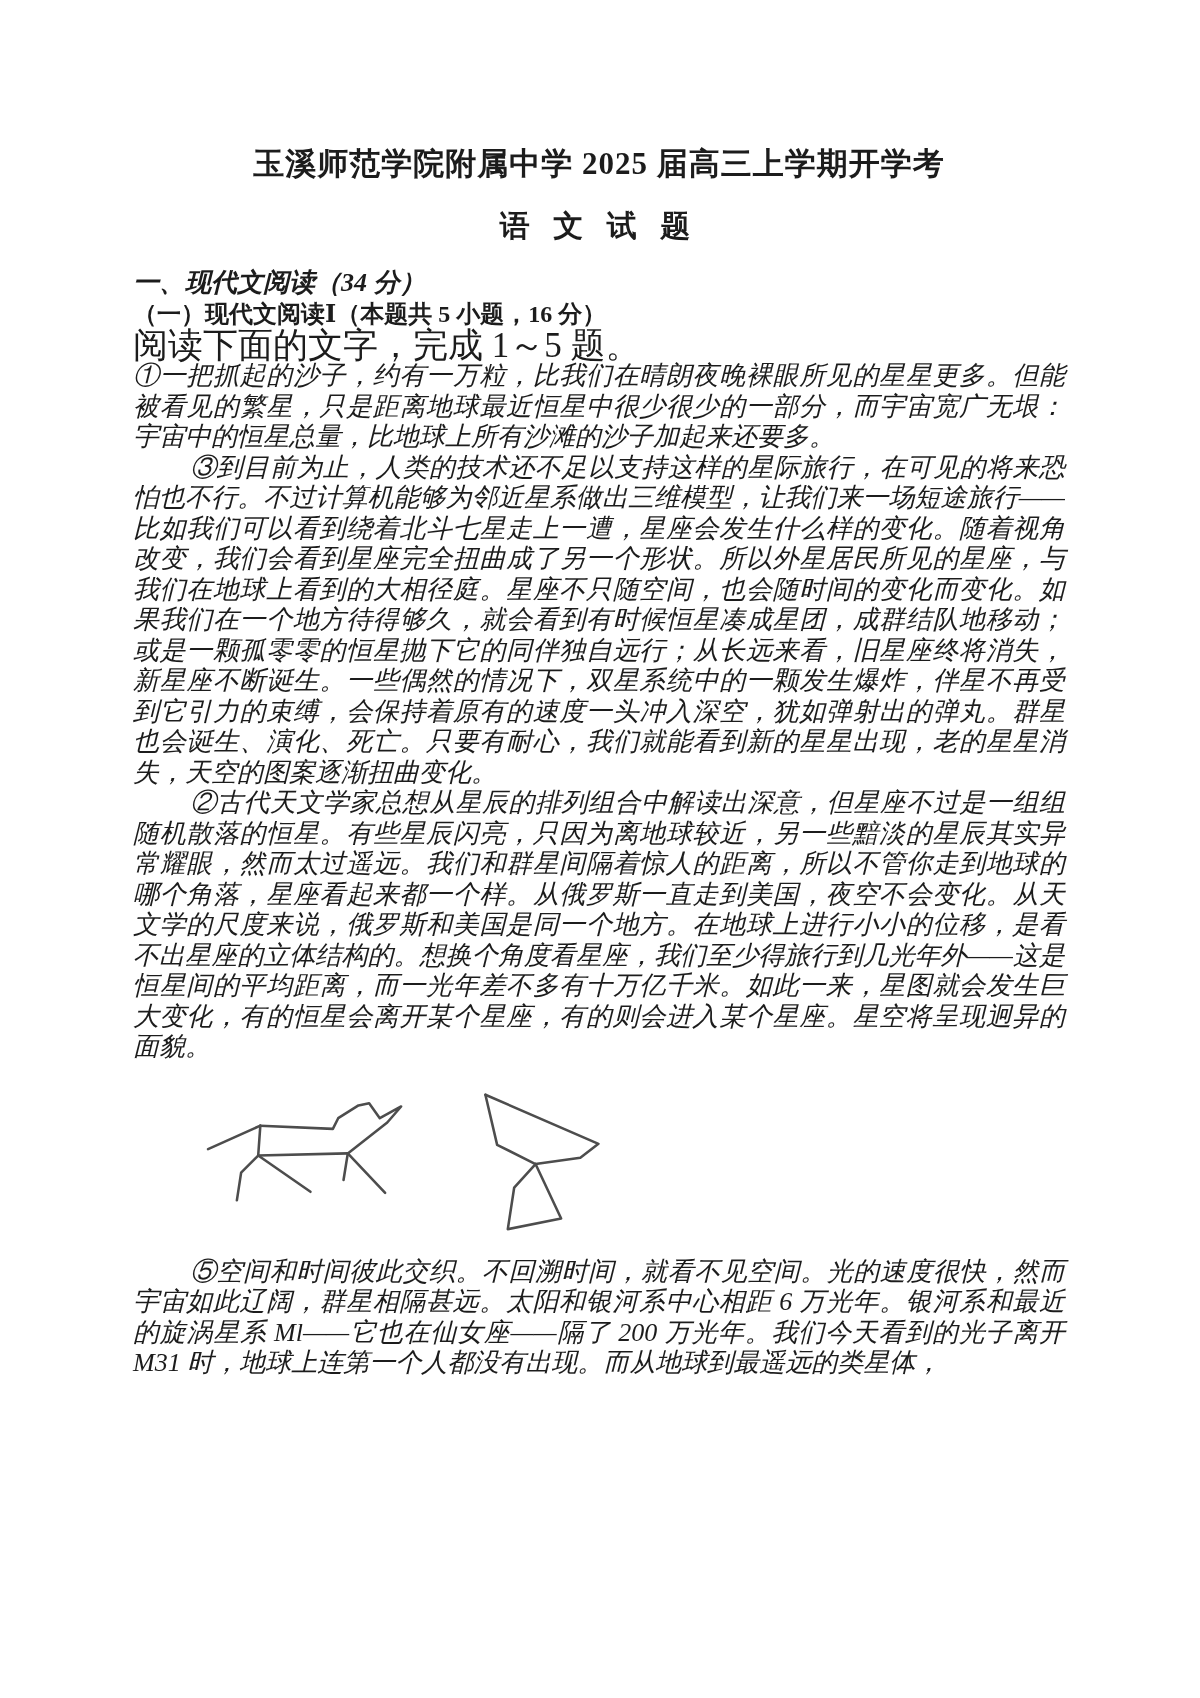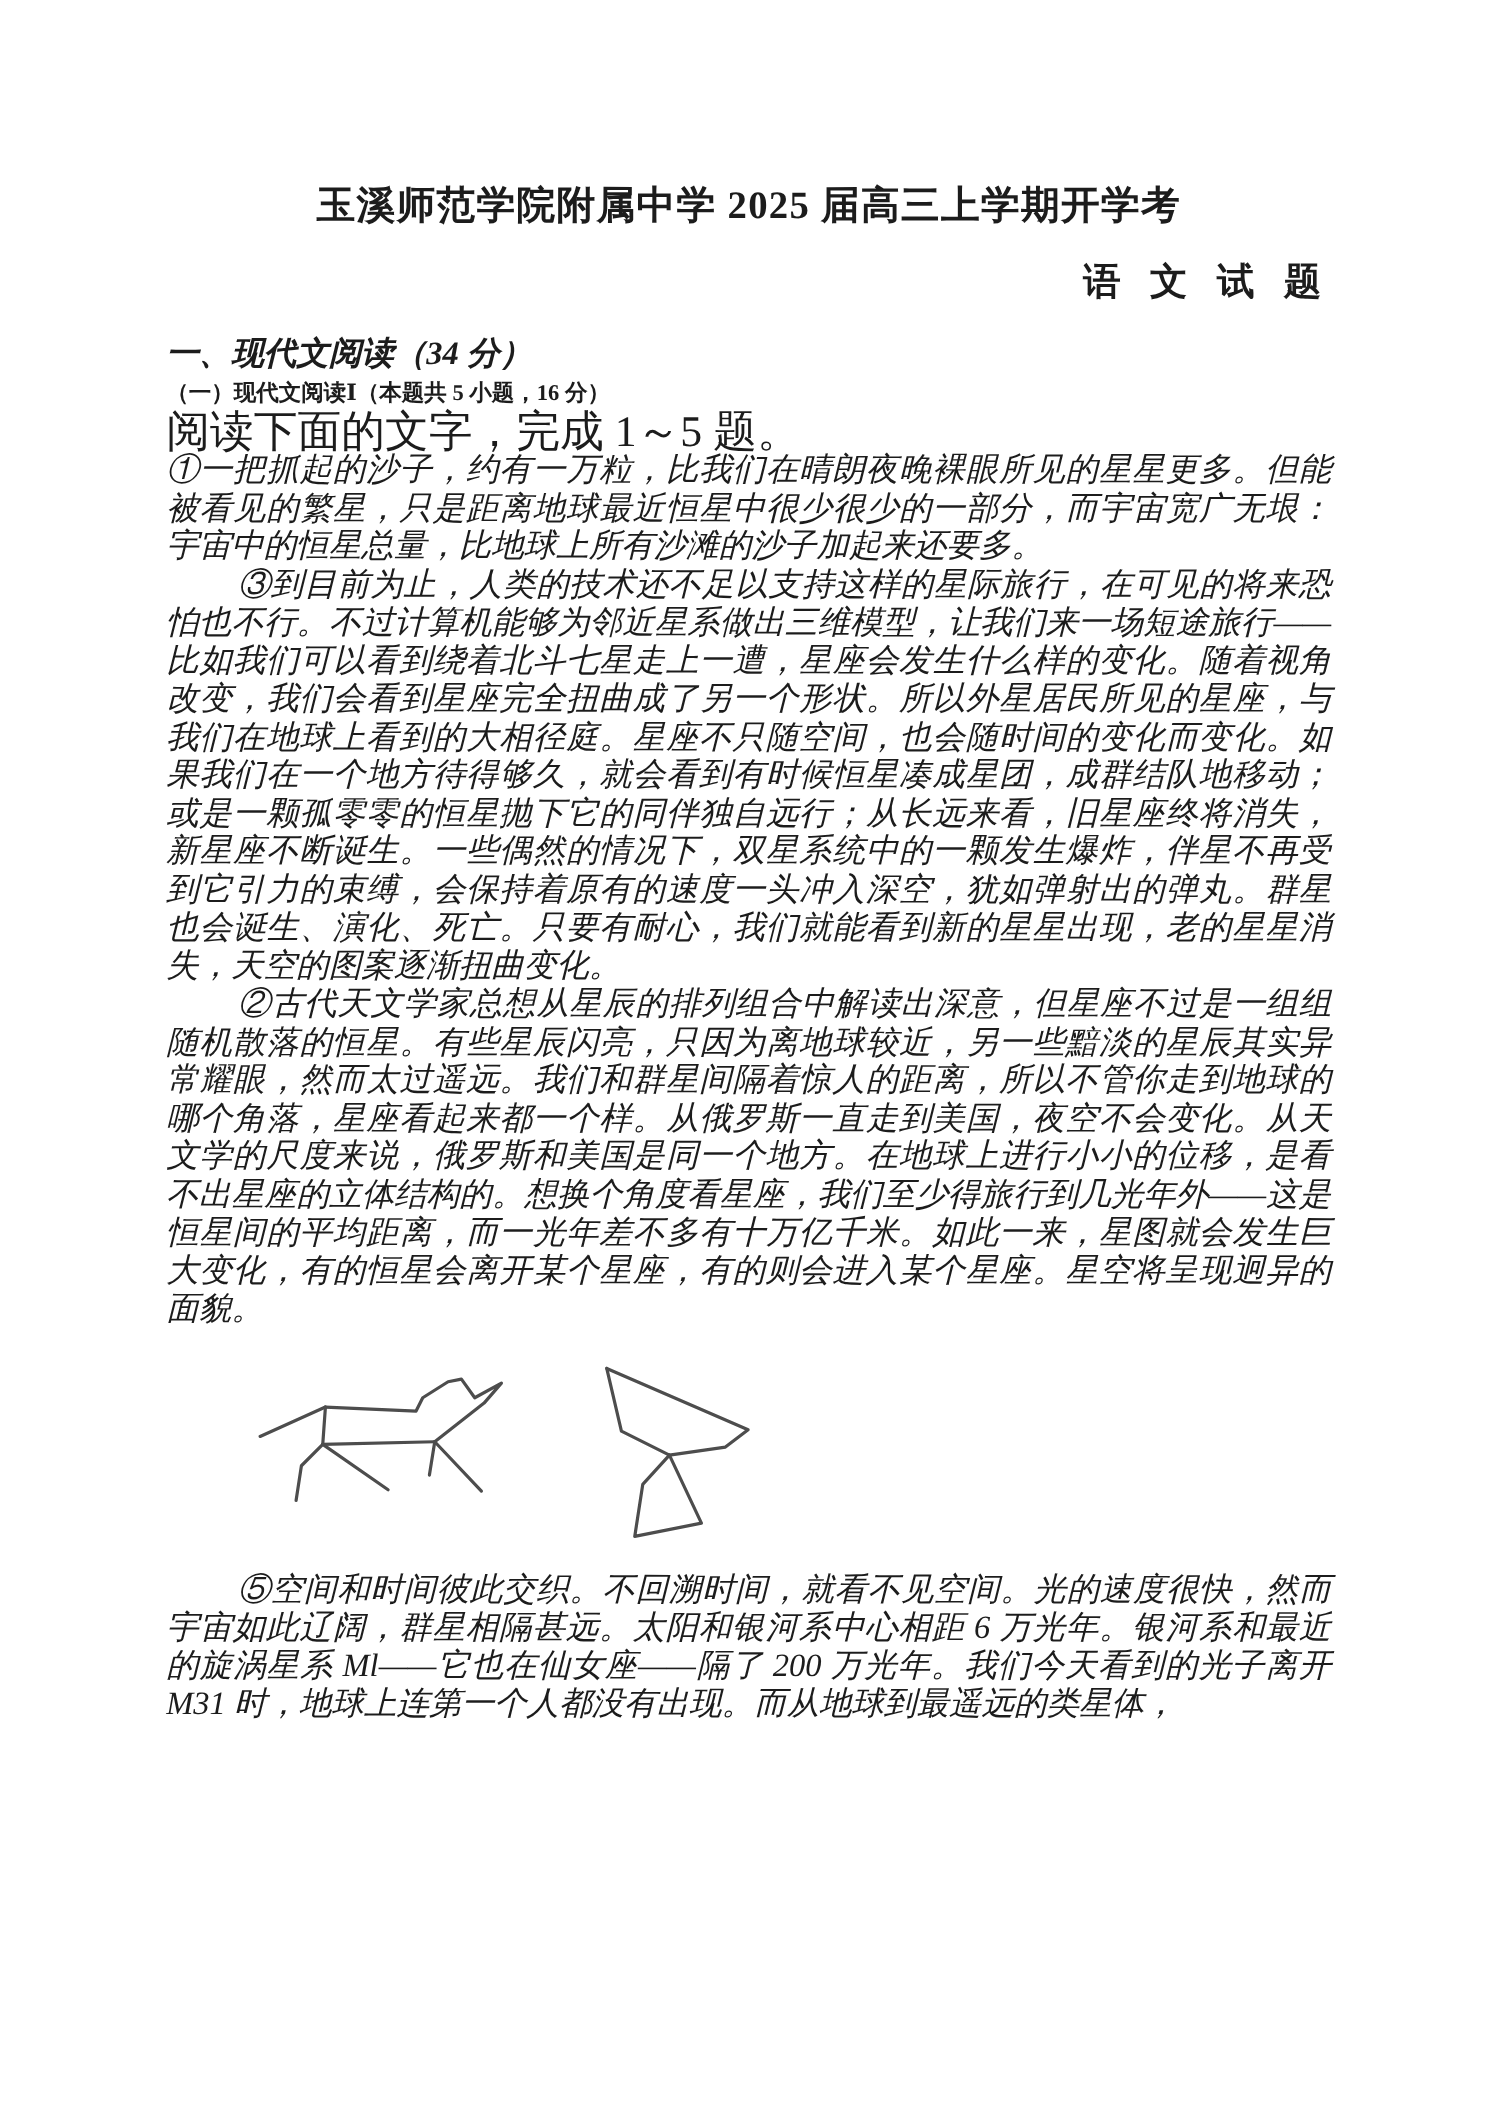--- a/index.html
+++ b/index.html
@@ -27,36 +27,36 @@
     font-weight: bold;
     text-align: center;
     letter-spacing: 1px;
     line-height: 36px;
   }
   .paper-subtitle {
     margin: 0;
     padding-top: 27px;
     font-size: 30px;
     font-weight: bold;
-    text-align: right;
+    text-align: center;
     letter-spacing: 8px;
     line-height: 34px;
   }
   .section-heading {
     margin: 0;
     padding-top: 24px;
     font-size: 26px;
     font-weight: bold;
     line-height: 31px;
     font-style: italic;
   }
   .subsection-heading {
     margin: 0;
     padding-top: 1px;
-    font-size: 18px;
+    font-size: 24px;
     font-weight: bold;
     line-height: 31px;
   }
   .instruction {
     margin: 0;
     font-size: 35px;
     line-height: 31px;
   }
   .para {
     margin: 0;

